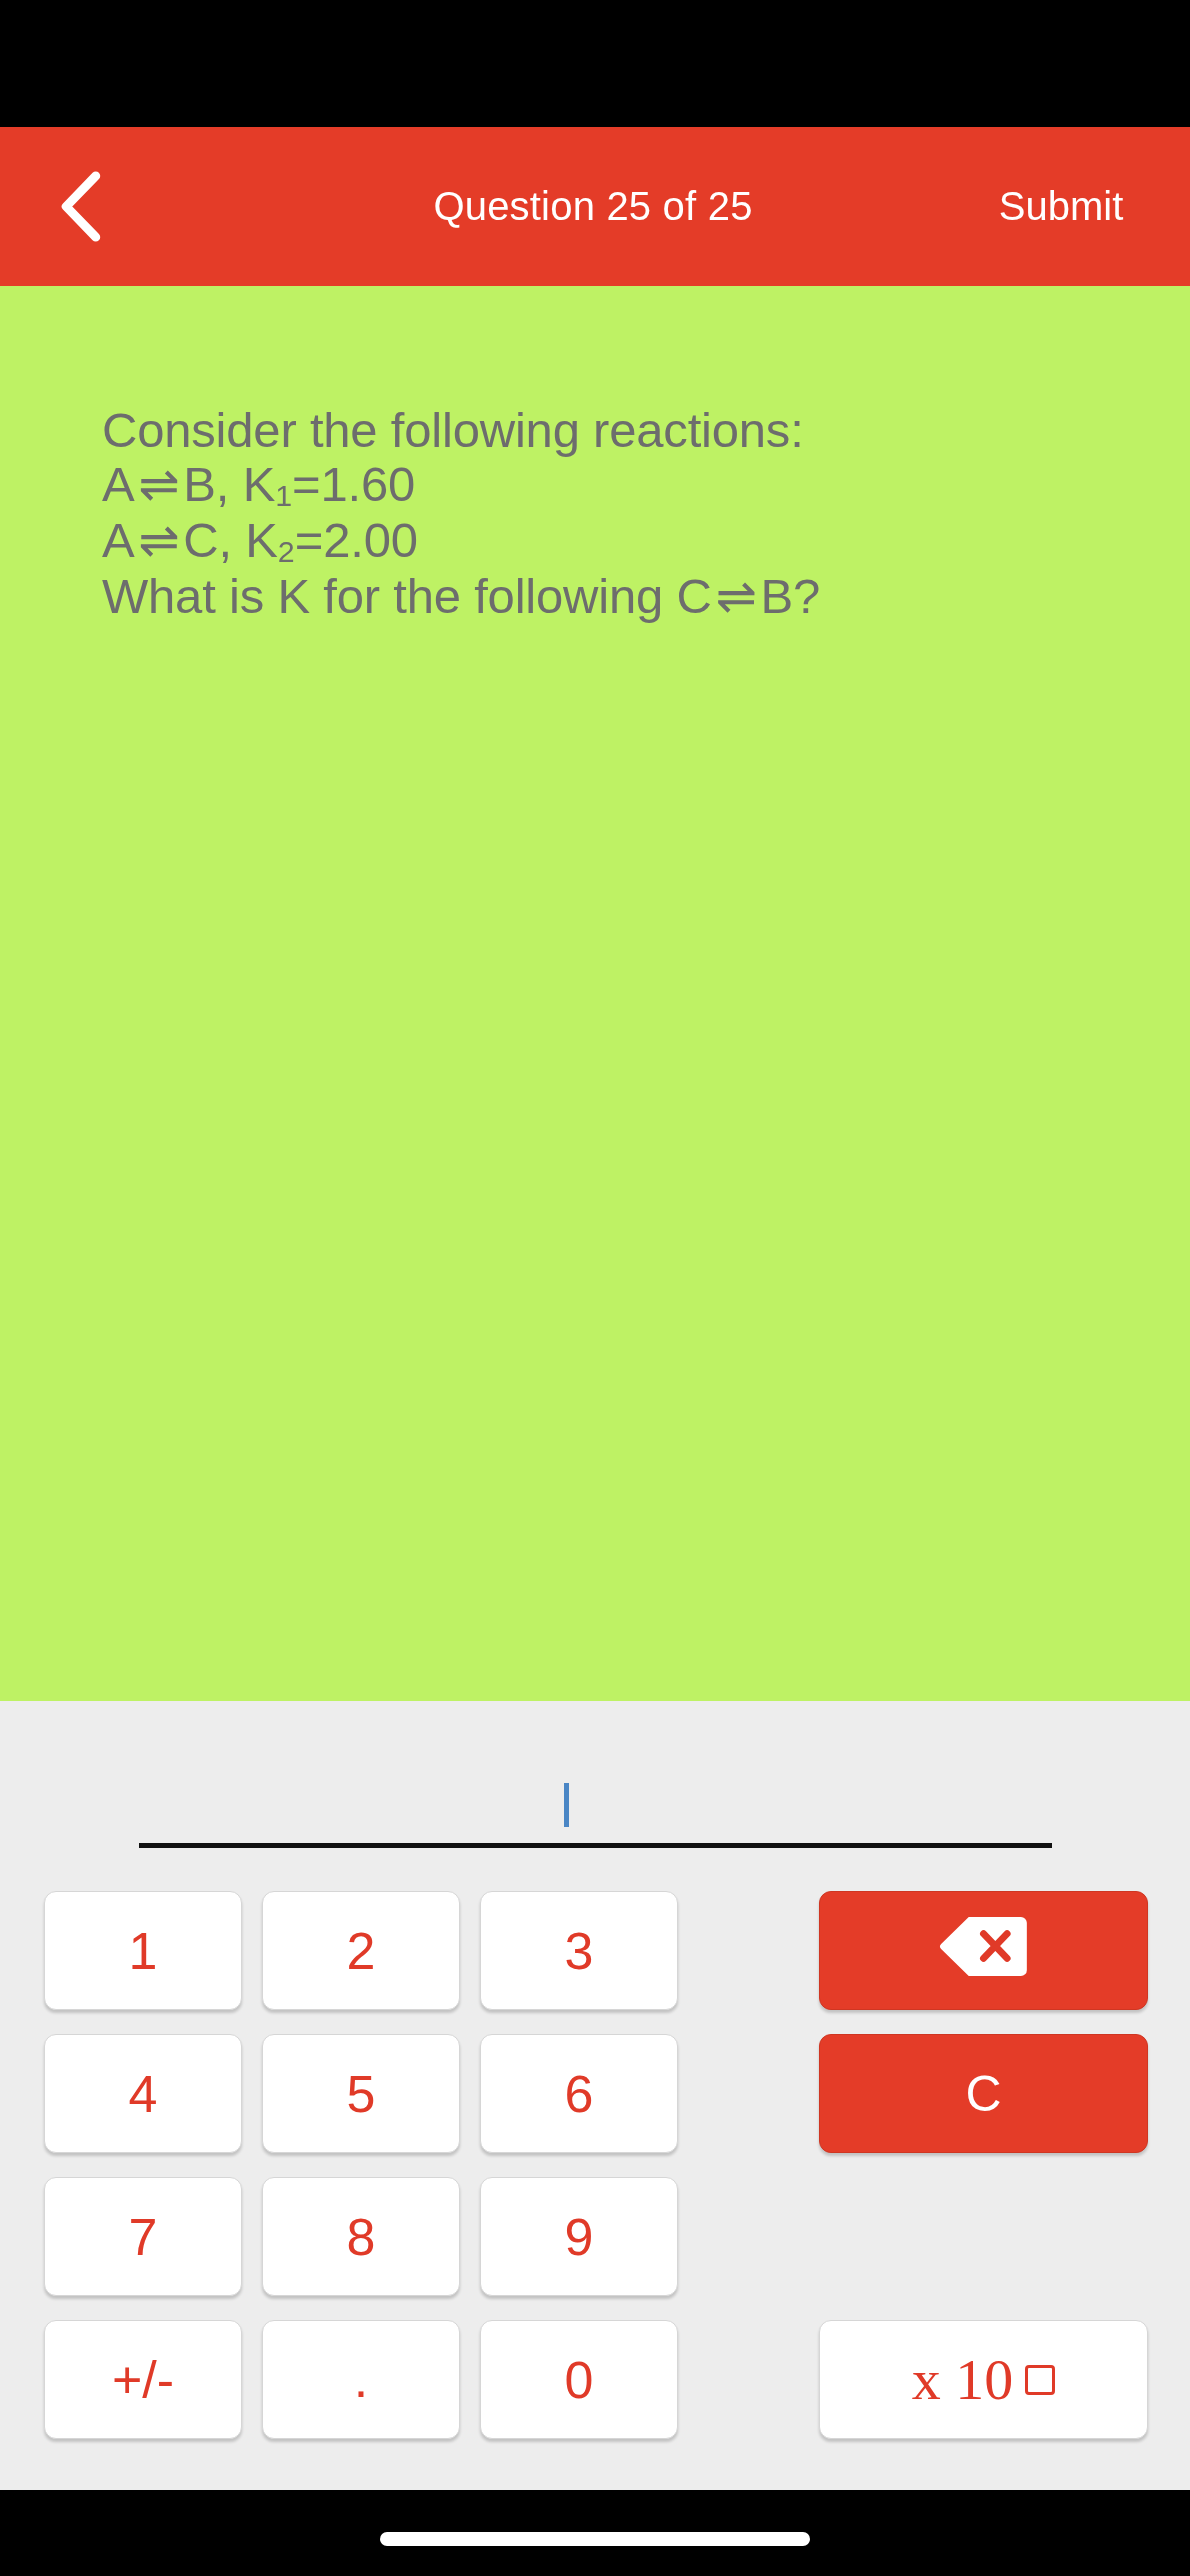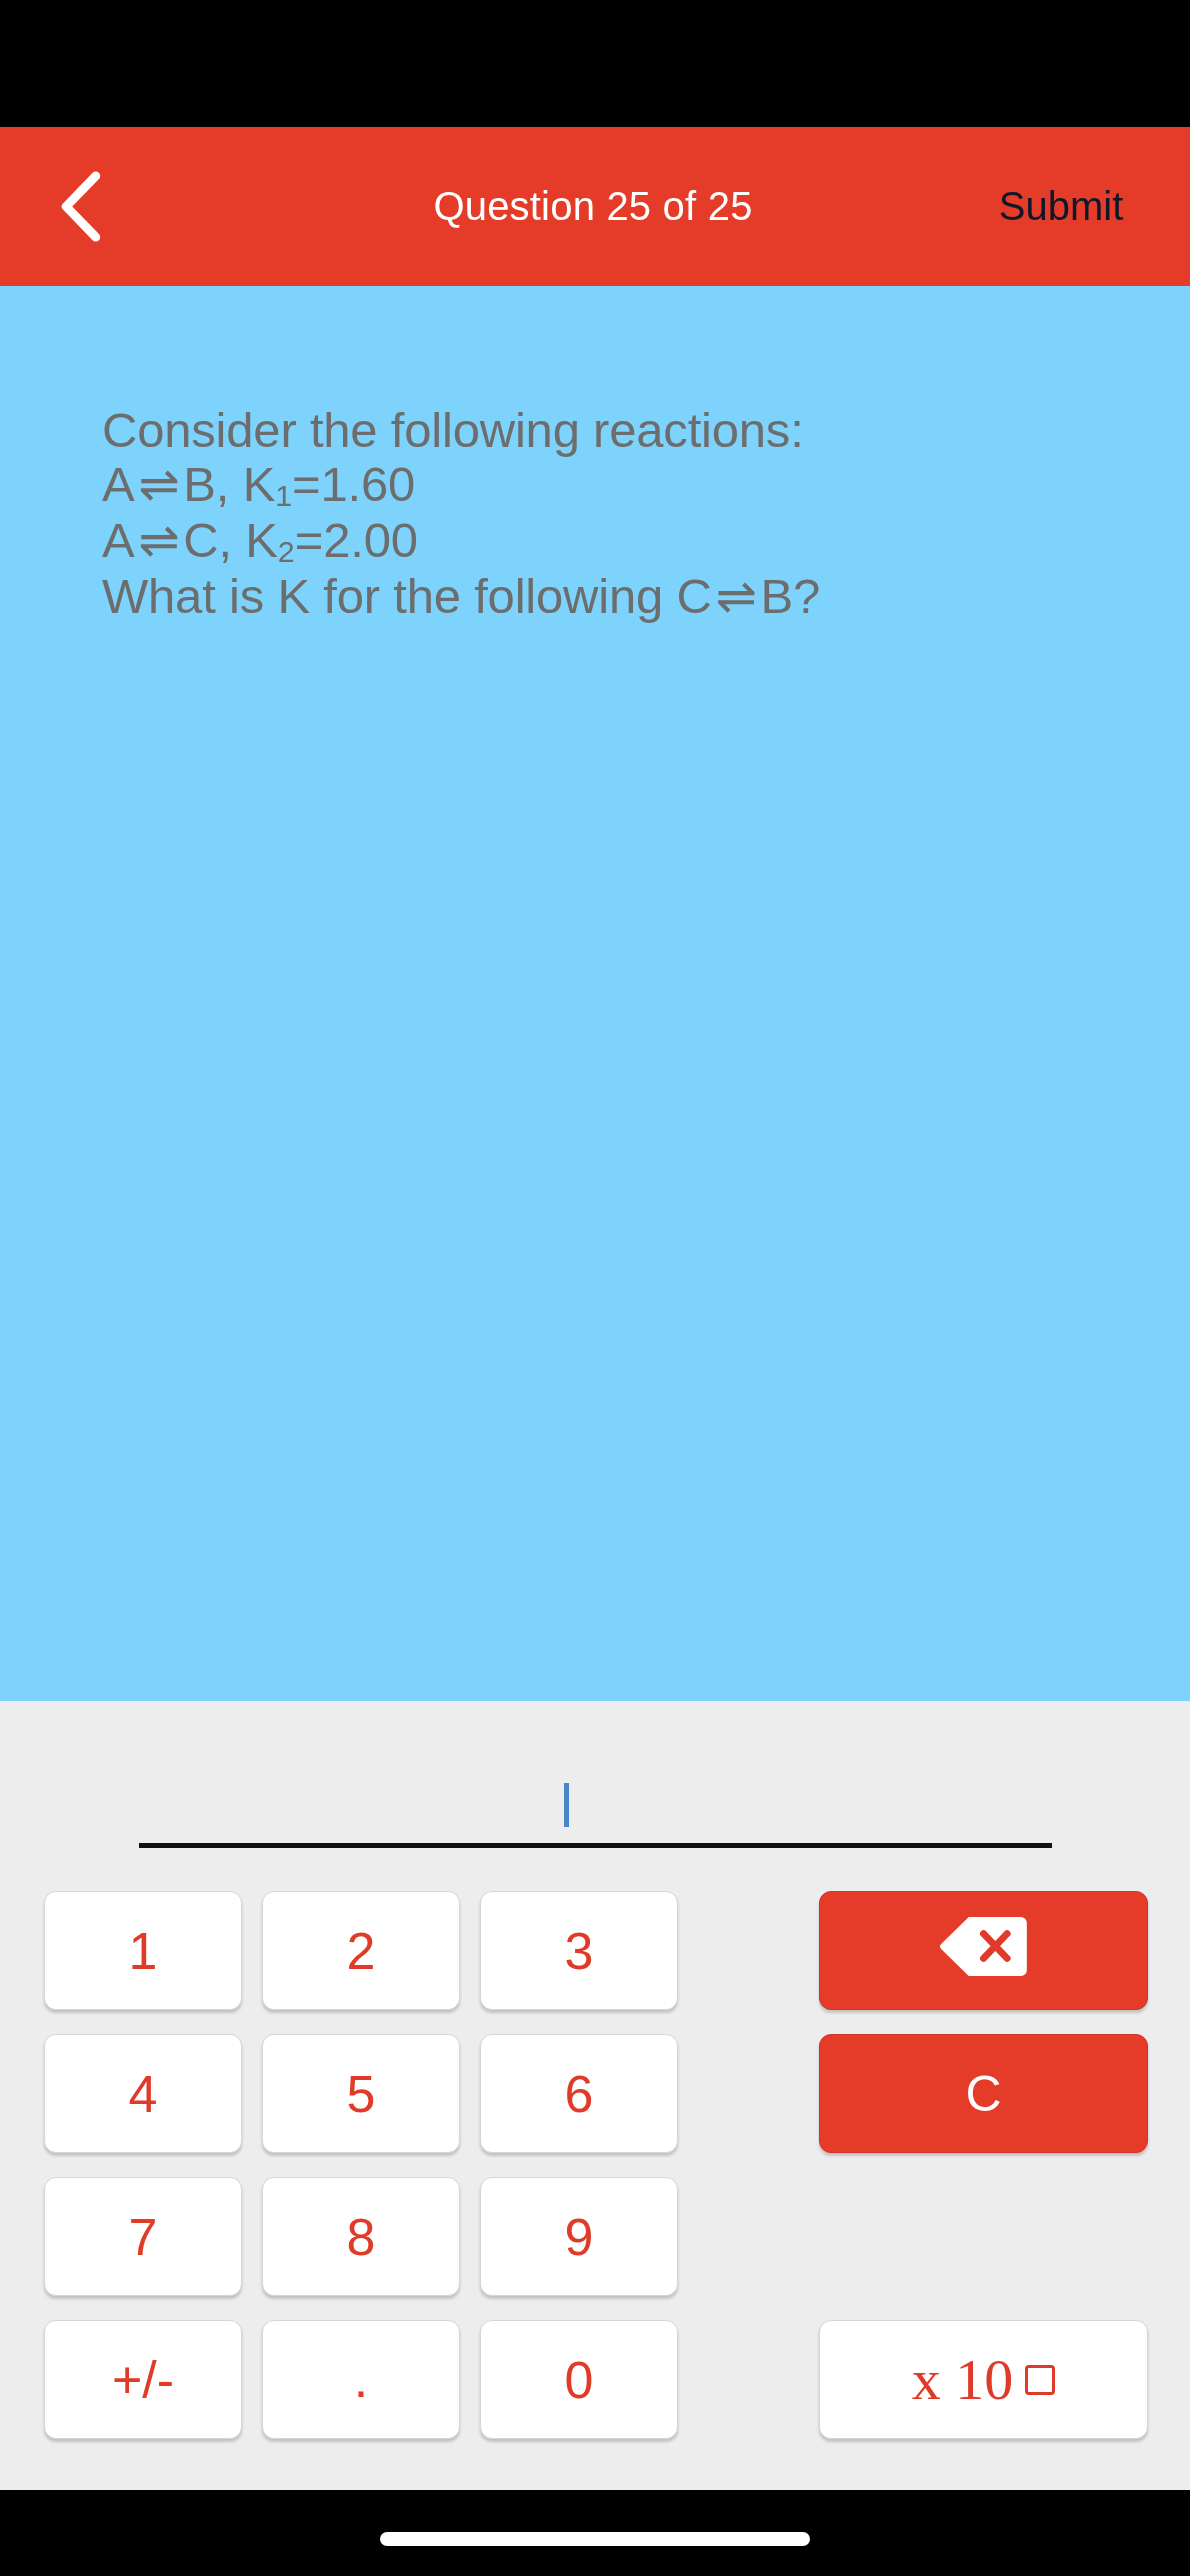--- a/index.html
+++ b/index.html
@@ -31,27 +31,27 @@
   .back-btn svg { display:block; }
   .nav-title {
     position:absolute; left:0; top:0; width:1190px; height:159px;
     display:flex; align-items:center; justify-content:center;
     color:#fff; font-size:40px; letter-spacing:0.2px;
     transform:translateX(-2px);
   }
   .submit-btn {
     position:absolute; right:0; top:0; height:159px; width:258px;
     display:flex; align-items:center; justify-content:center;
-    color:#0f172a; font-size:40px;
+    color:#ffffff; font-size:40px;
   }
 
   
   .content {
     position:absolute; left:0; top:286px; width:1190px; height:1415px;
-    background:#7dd3fc;
+    background:#bef264;
   }
   .question {
     position:absolute; left:102px; top:117px; width:1022px;
     color:#6d6d6d; font-size:49px; line-height:1.105;
     font-weight:400; letter-spacing:-0.2px;
     white-space:nowrap;
   }
   .qline { display:block; }
   .eq { font-size:49px; padding:0 4px; }
   sub { font-size:0.62em; vertical-align:-0.18em; letter-spacing:0; }

